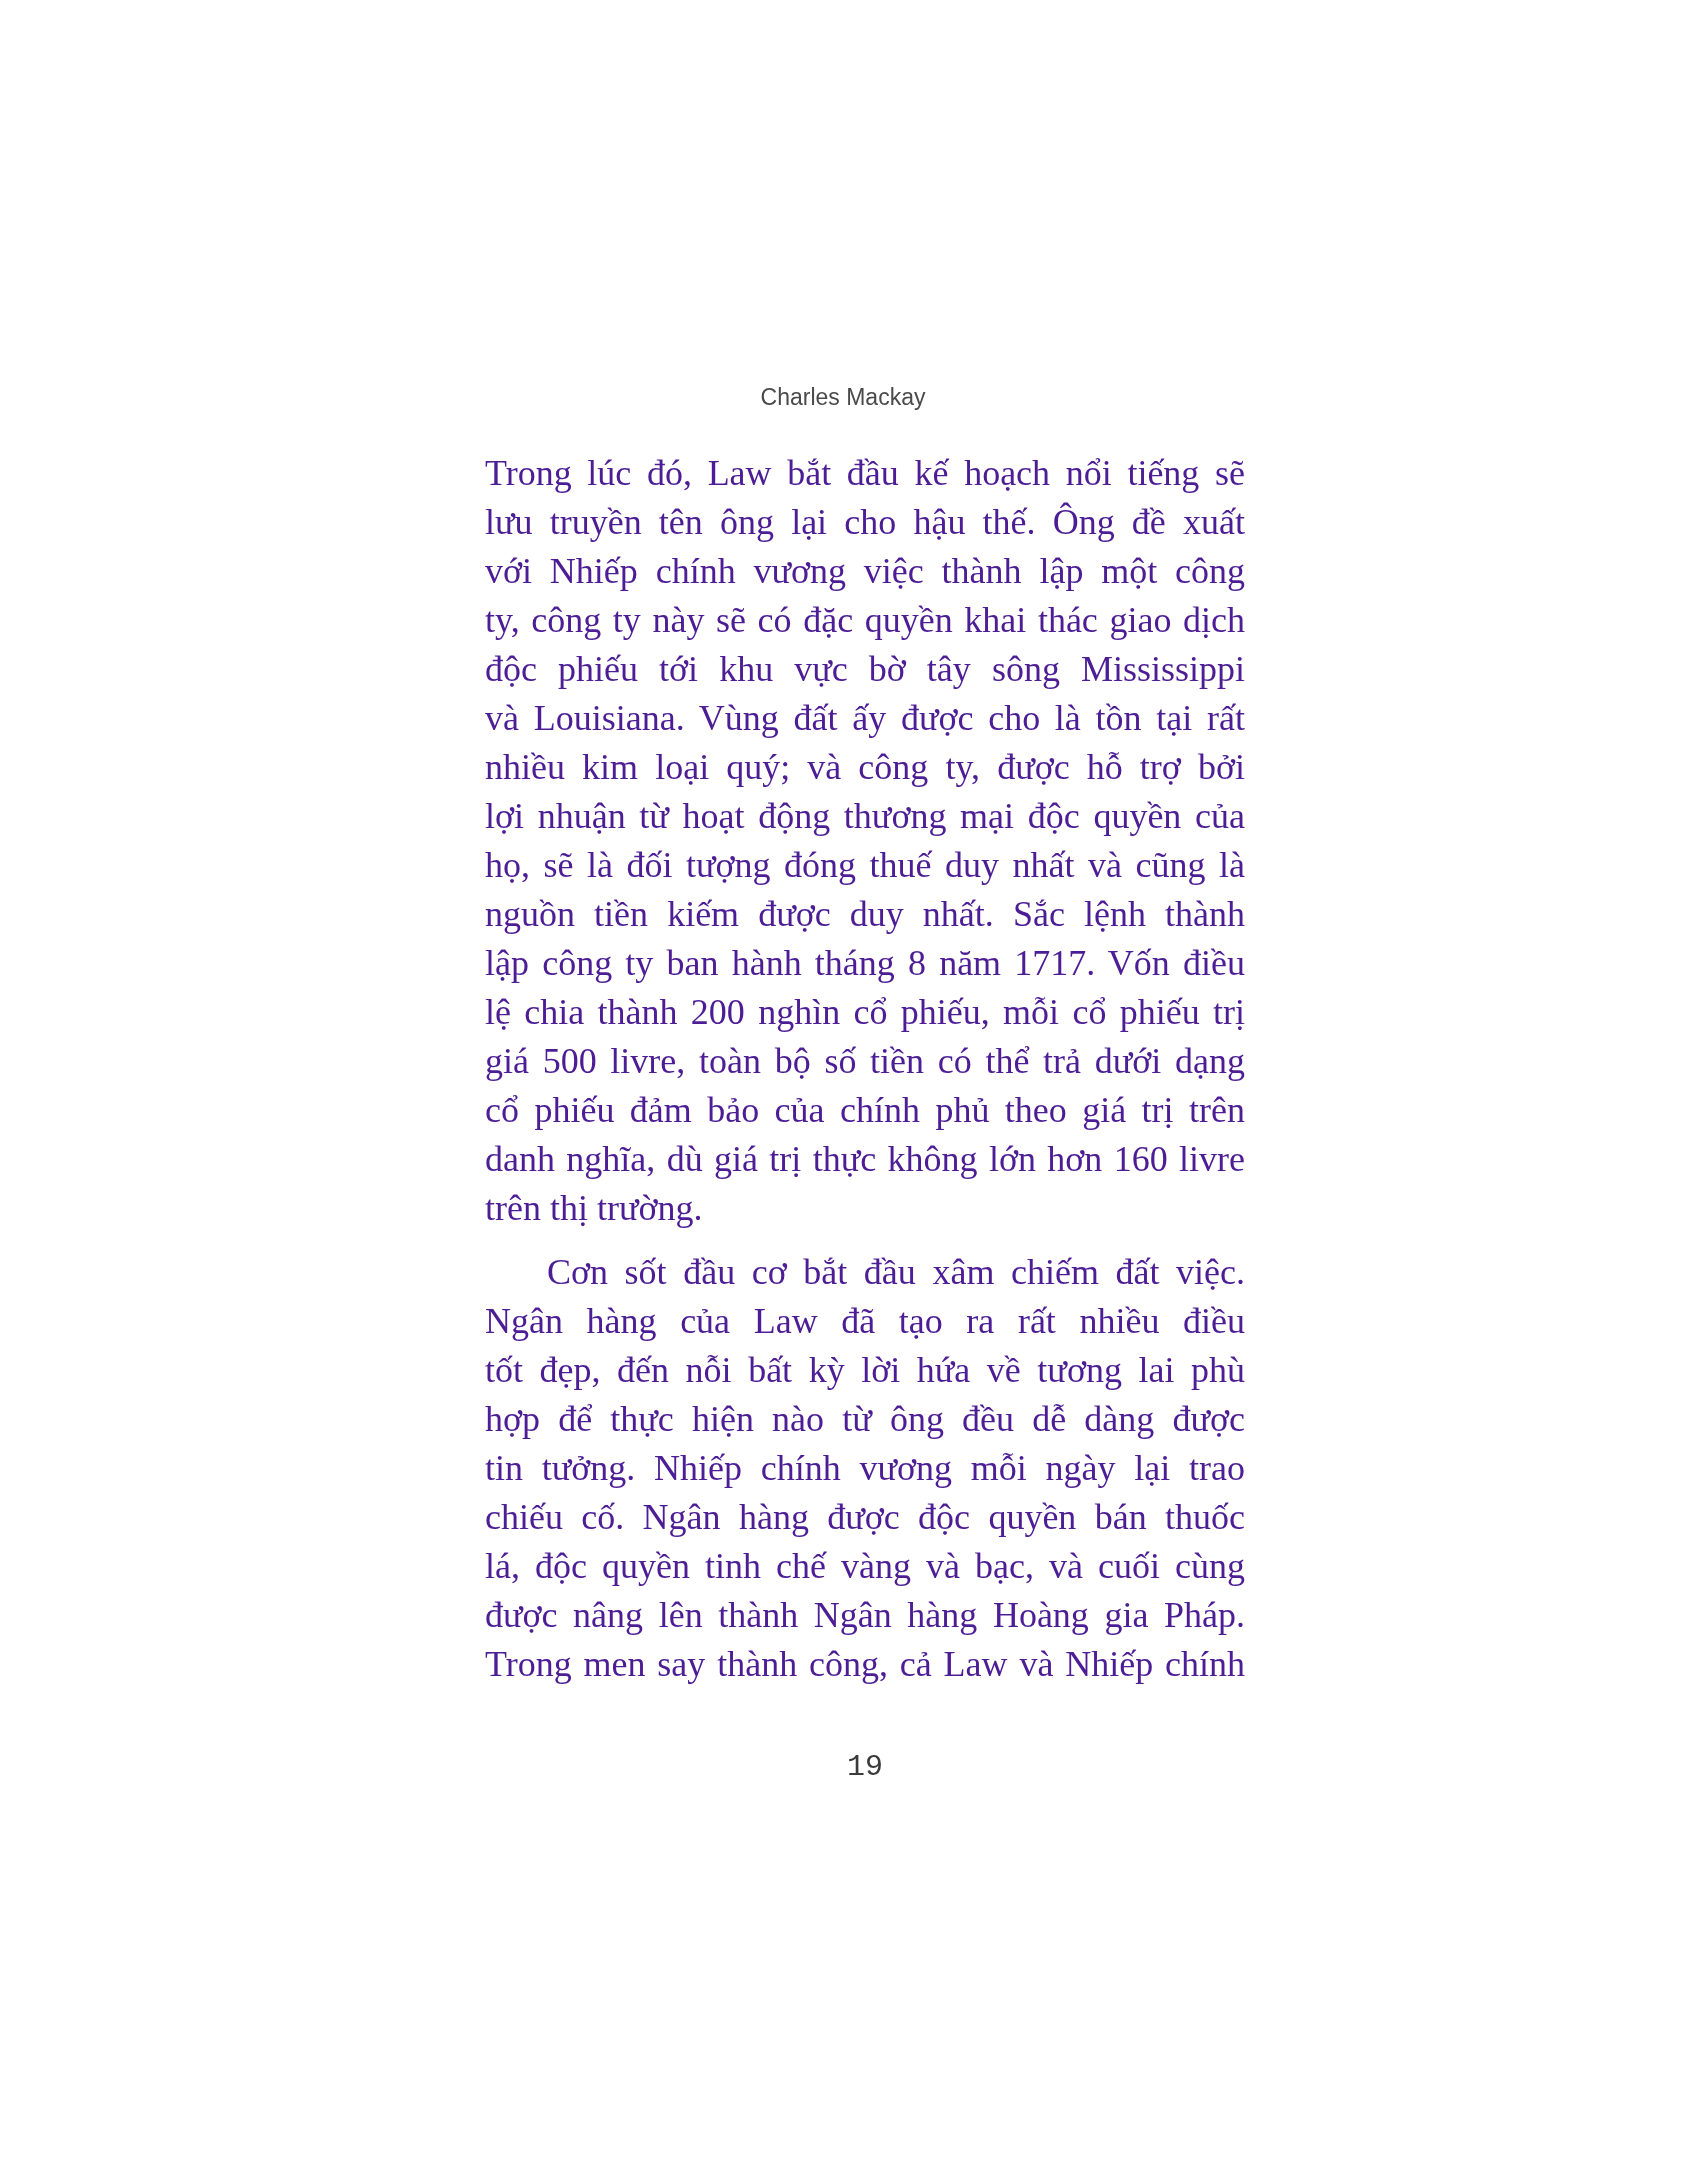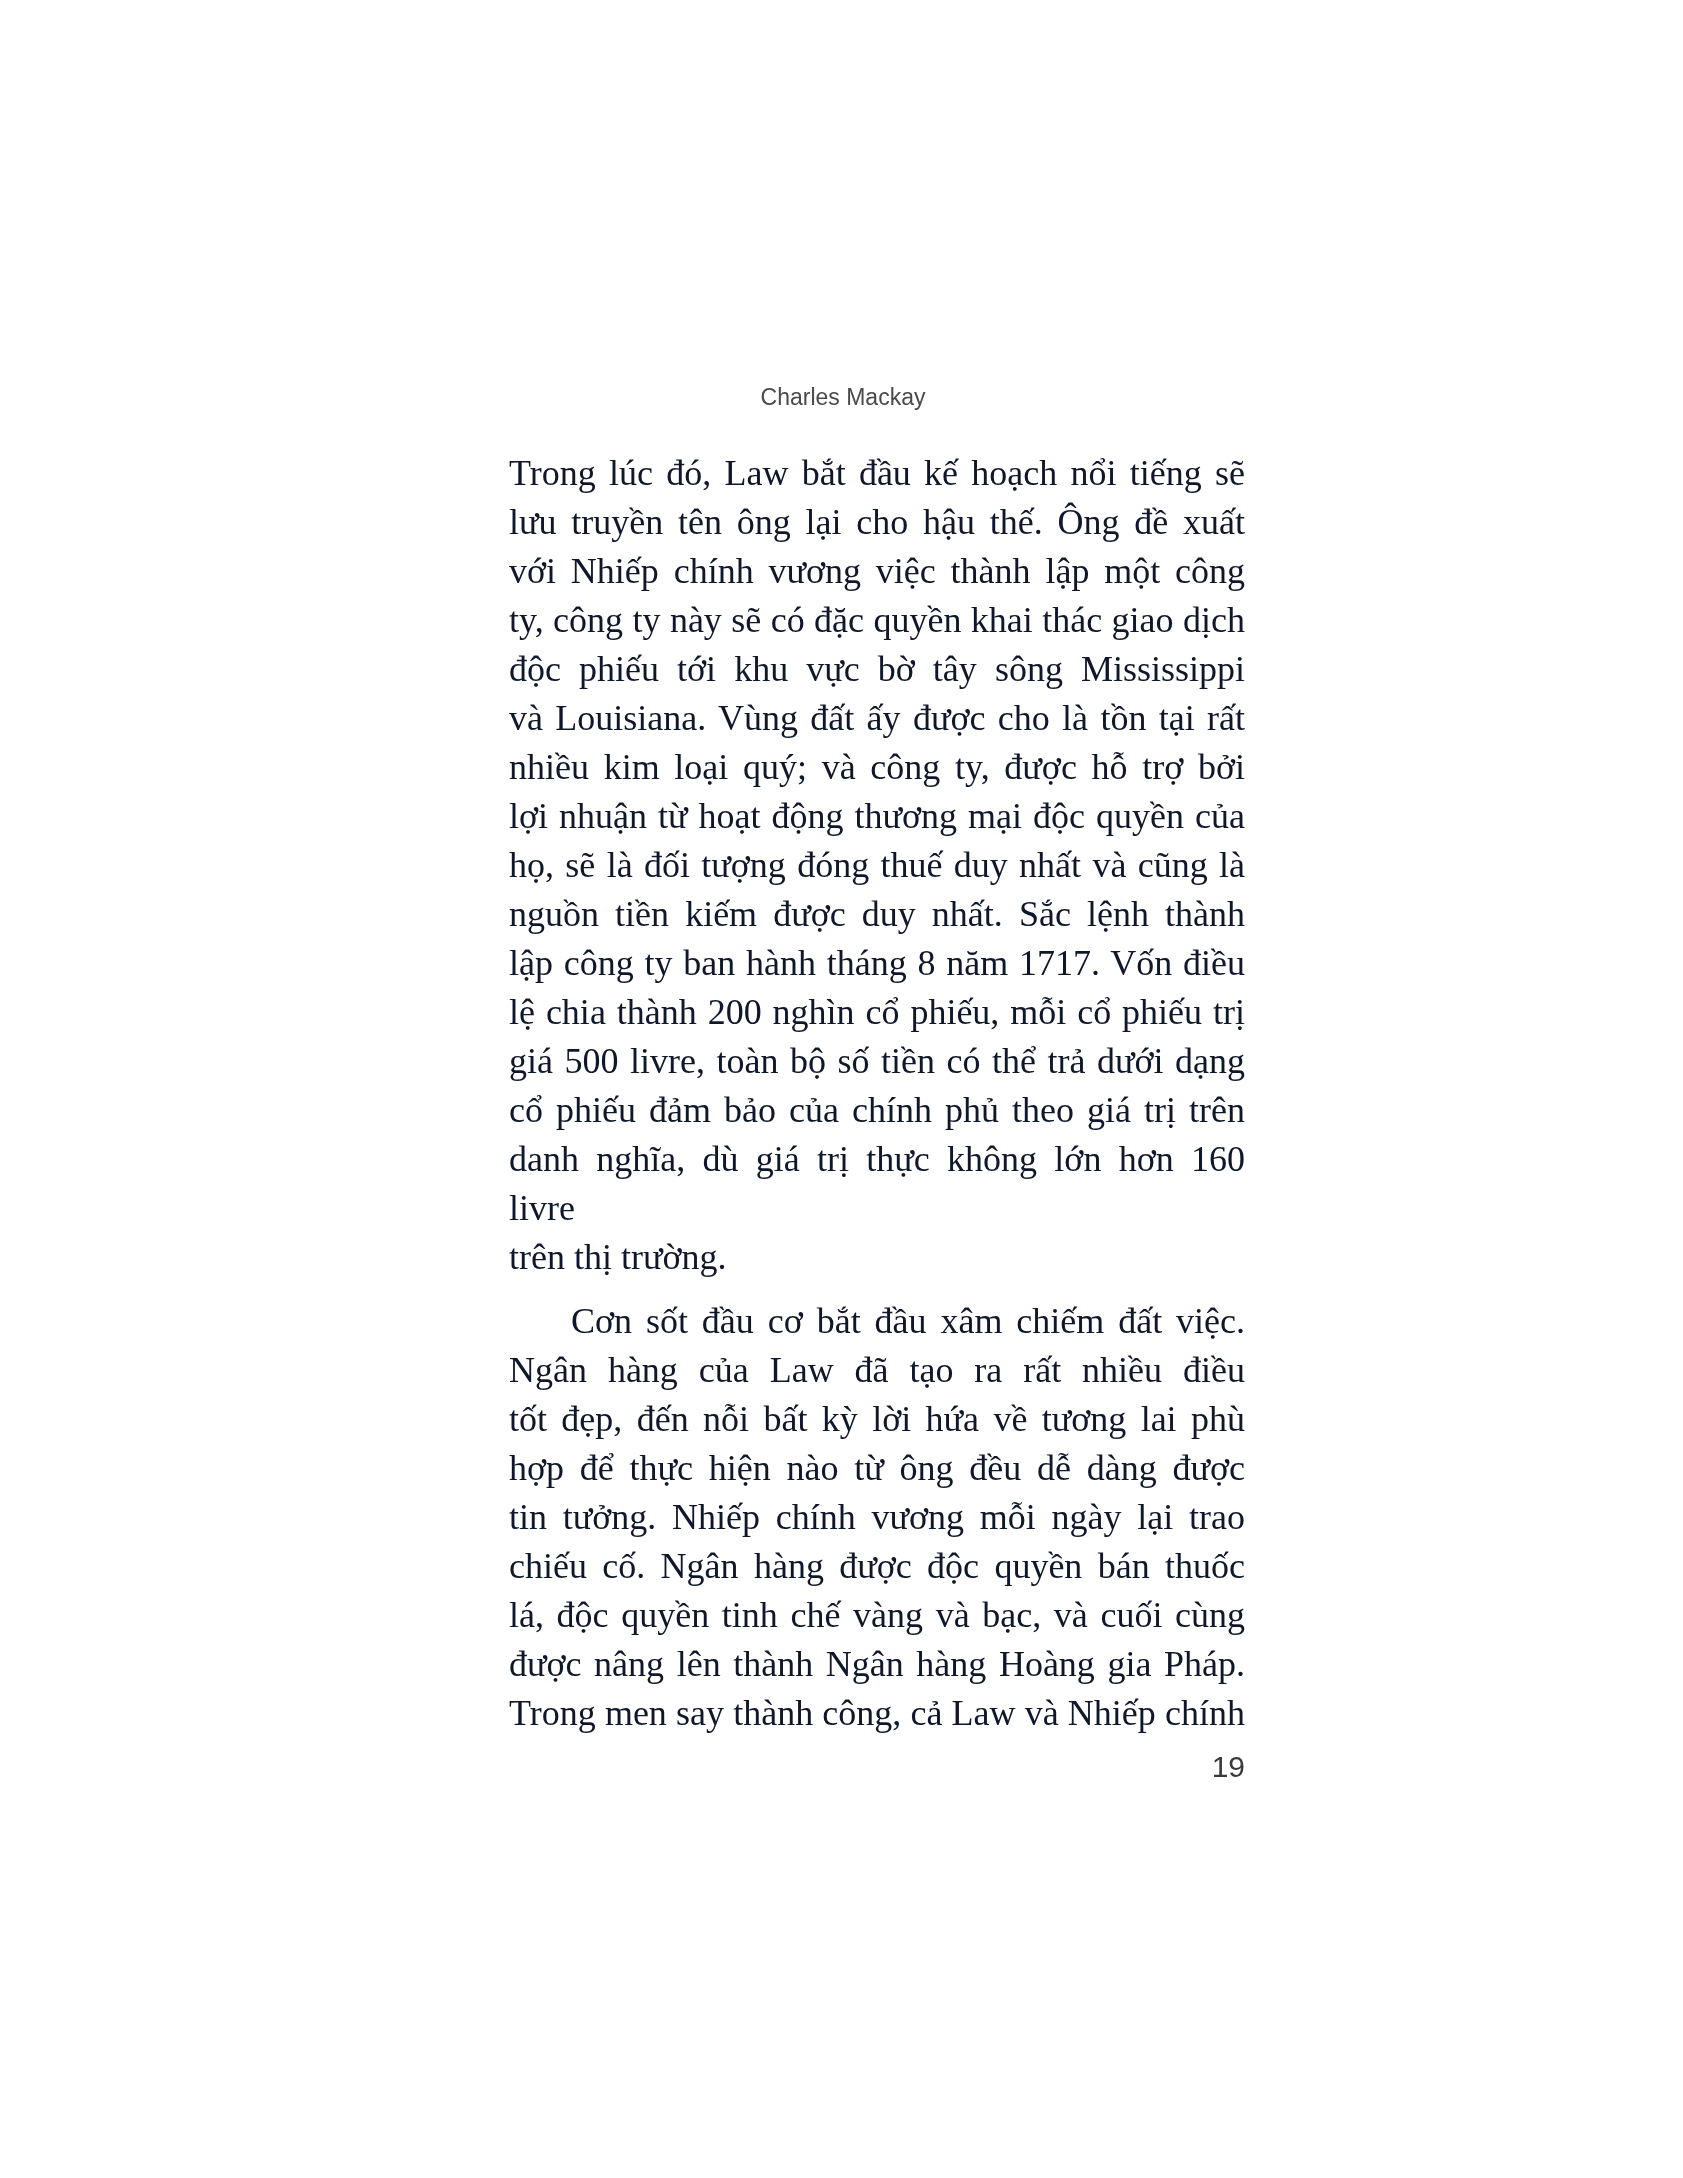--- a/index.html
+++ b/index.html
@@ -36,36 +36,35 @@
   }
   .paragraph { margin: 0; padding: 0; }
   .paragraph + .paragraph { margin-top: 15px; }
   .line {
     font-family: "Liberation Serif", serif;
     font-size: 36px;
     line-height: 49px;
     text-align: justify;
     text-align-last: justify;
     white-space: normal;
-    color: #0f172a;
-    margin-left: 24px;
+    color: #4c1d95;
   }
   .line.no-justify {
     text-align-last: left;
   }
   .line.indent {
     text-indent: 62px;
   }
   .page-number {
     position: absolute;
     top: 1749px;
     left: 485px;
     width: 760px;
-    text-align: right;
-    font-family: Liberation Sans, sans-serif;
+    text-align: center;
+    font-family: Liberation Mono, monospace;
     font-size: 30px;
     line-height: 36px;
     color: #3a3a3a;
   }
 </style>
 </head>
 <body>
 
 <div class="page">
   <div class="running-header">Charles Mackay</div>

